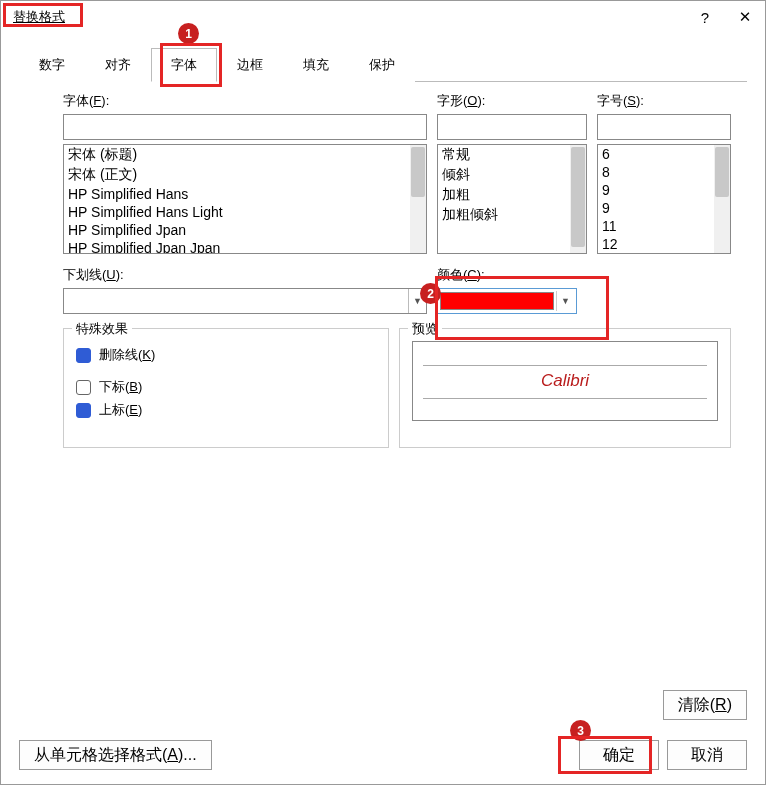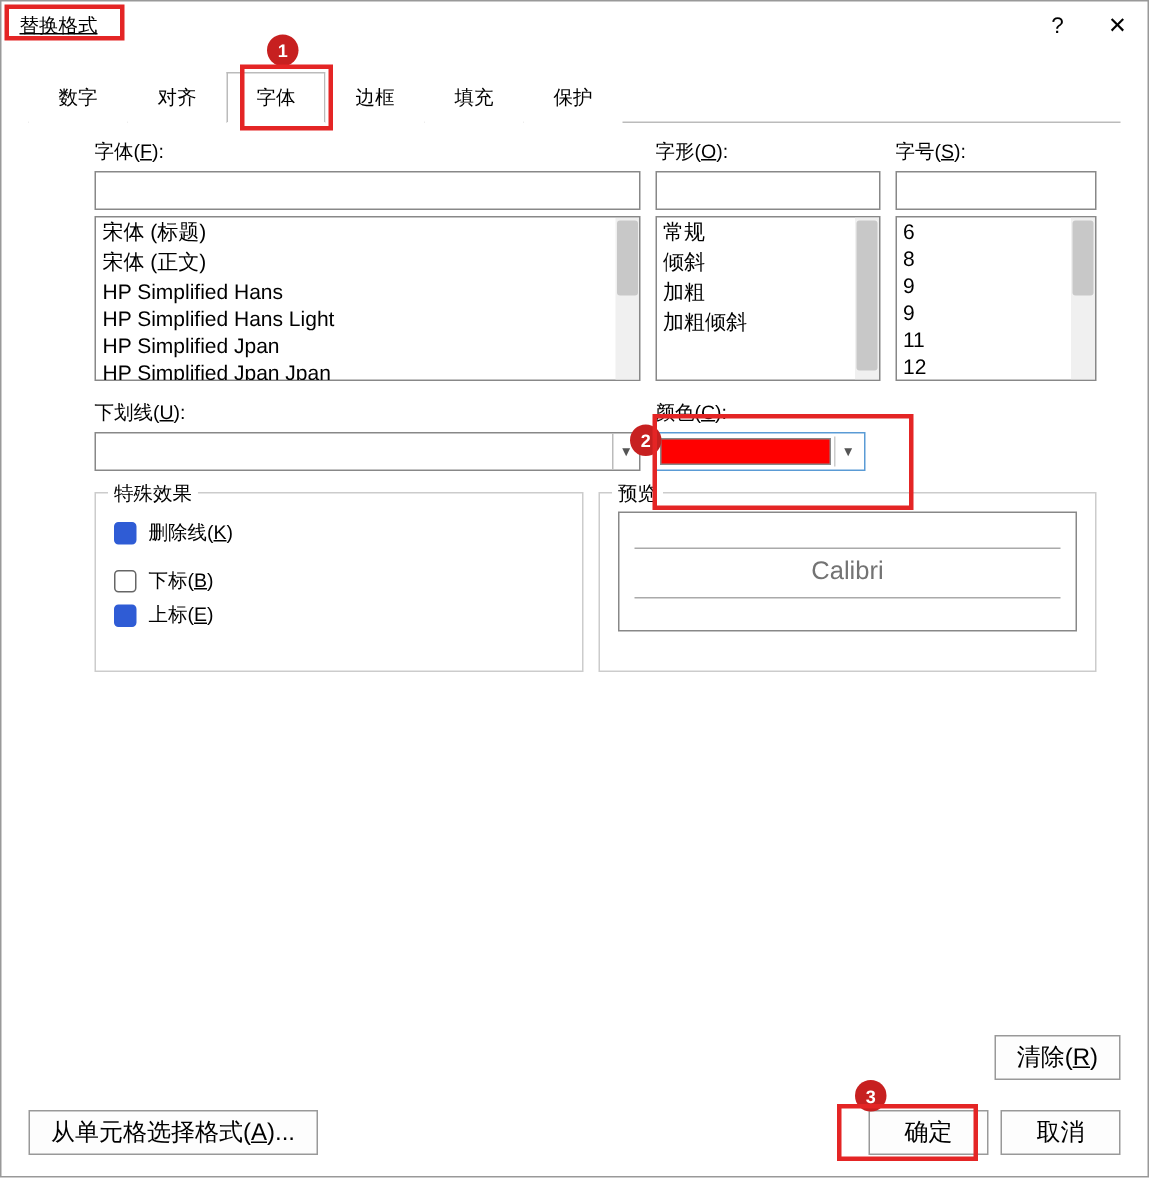--- a/index.html
+++ b/index.html
@@ -39,21 +39,21 @@
   .color-arrow { width: 18px; height: 100%; display: flex; align-items: center; justify-content: center; font-size: 9px; color: #555; border-left: 1px solid #ccc; margin-left: 2px; }
   .row3 { display: flex; gap: 10px; margin-top: 14px; }
   .fieldset { border: 1px solid #ccc; padding: 12px 12px 14px 12px; position: relative; }
   .fieldset-legend { position: absolute; top: -9px; left: 8px; background: #fff; padding: 0 4px; font-size: 13px; }
   .fs-effects { flex: 1; }
   .fs-preview { width: 332px; flex-shrink: 0; }
   .chk-row { display: flex; align-items: center; gap: 8px; margin: 5px 0 14px 0; }
   .chk { width: 15px; height: 15px; border: 1px solid #666; border-radius: 3px; display: inline-block; }
   .chk.filled { background: #2f5cd5; border-color: #2f5cd5; }
   .preview-box { border: 1px solid #888; height: 80px; display: flex; align-items: center; justify-content: center; position: relative; }
-  .preview-text { color: #737373; font-size: 17px; }
+  .preview-text { color: #b91c1c; font-size: 17px; font-style: italic; }
   .preview-line { position: absolute; left: 10px; right: 10px; height: 1px; background: #aaa; }
   .bottom-area { position: absolute; bottom: 14px; left: 18px; right: 18px; display: flex; justify-content: space-between; align-items: center; }
   .btn { min-width: 80px; height: 30px; border: 1px solid #999; background: #fdfdfd; padding: 0 14px; cursor: pointer; font-family: inherit; font-size: 16px; }
   .clear-row { position: absolute; right: 18px; bottom: 64px; }
   .callout { border: 3px solid #e42525; position: absolute; pointer-events: none; }
   .badge { width: 21px; height: 21px; border-radius: 50%; background: #c72020; color: #fff; font-size: 12px; display: flex; align-items: center; justify-content: center; position: absolute; pointer-events: none; font-weight: bold; }
 </style>
 </head>
 <body>
 

